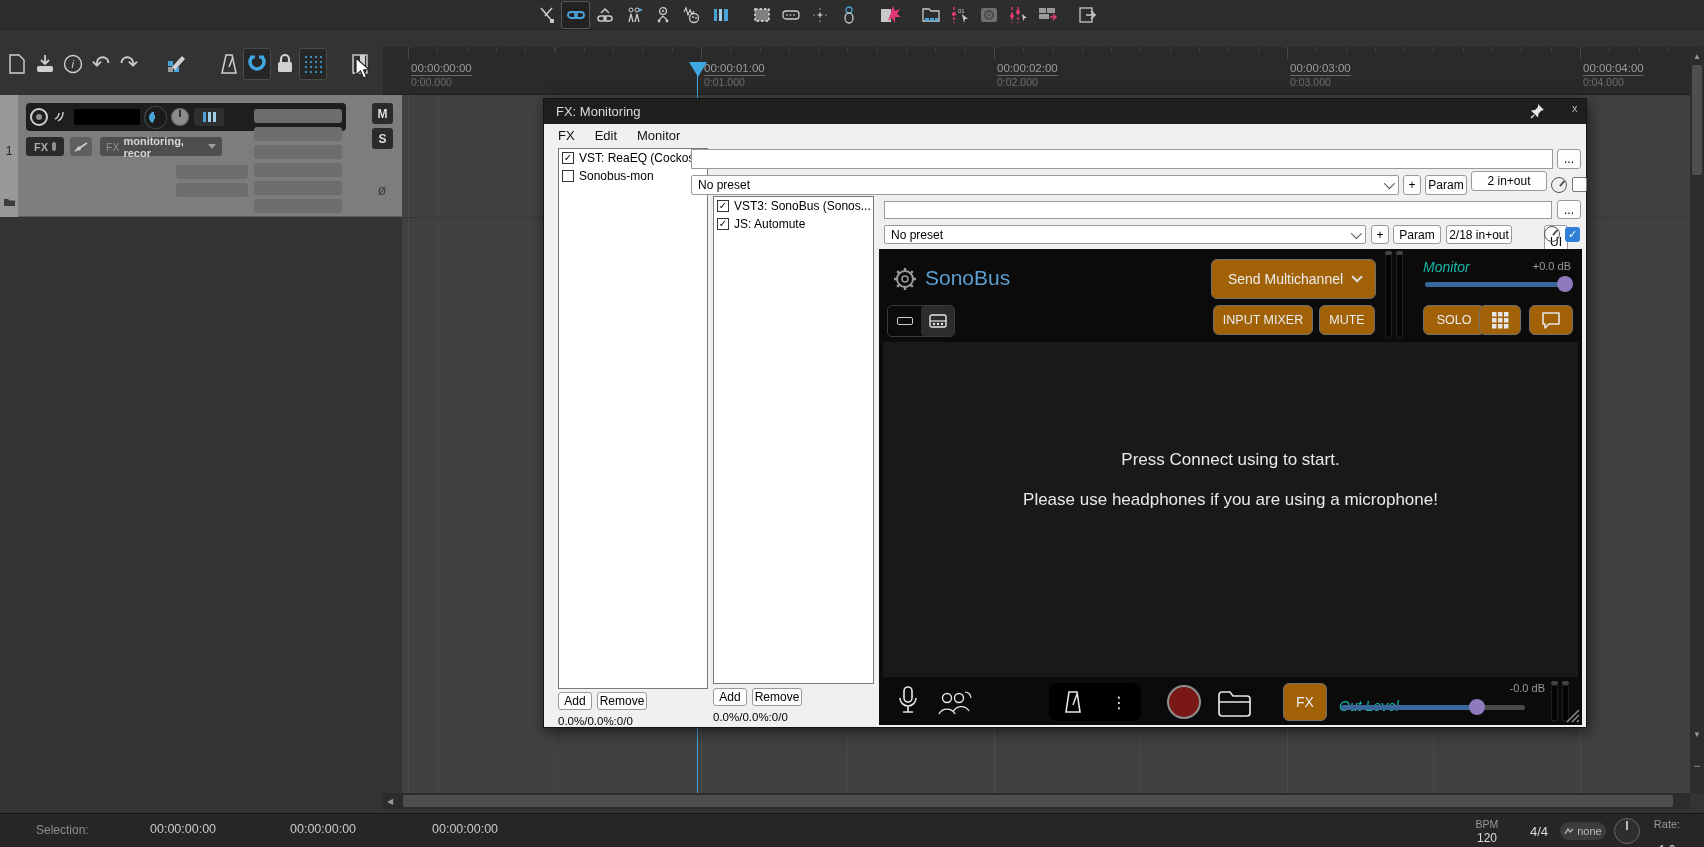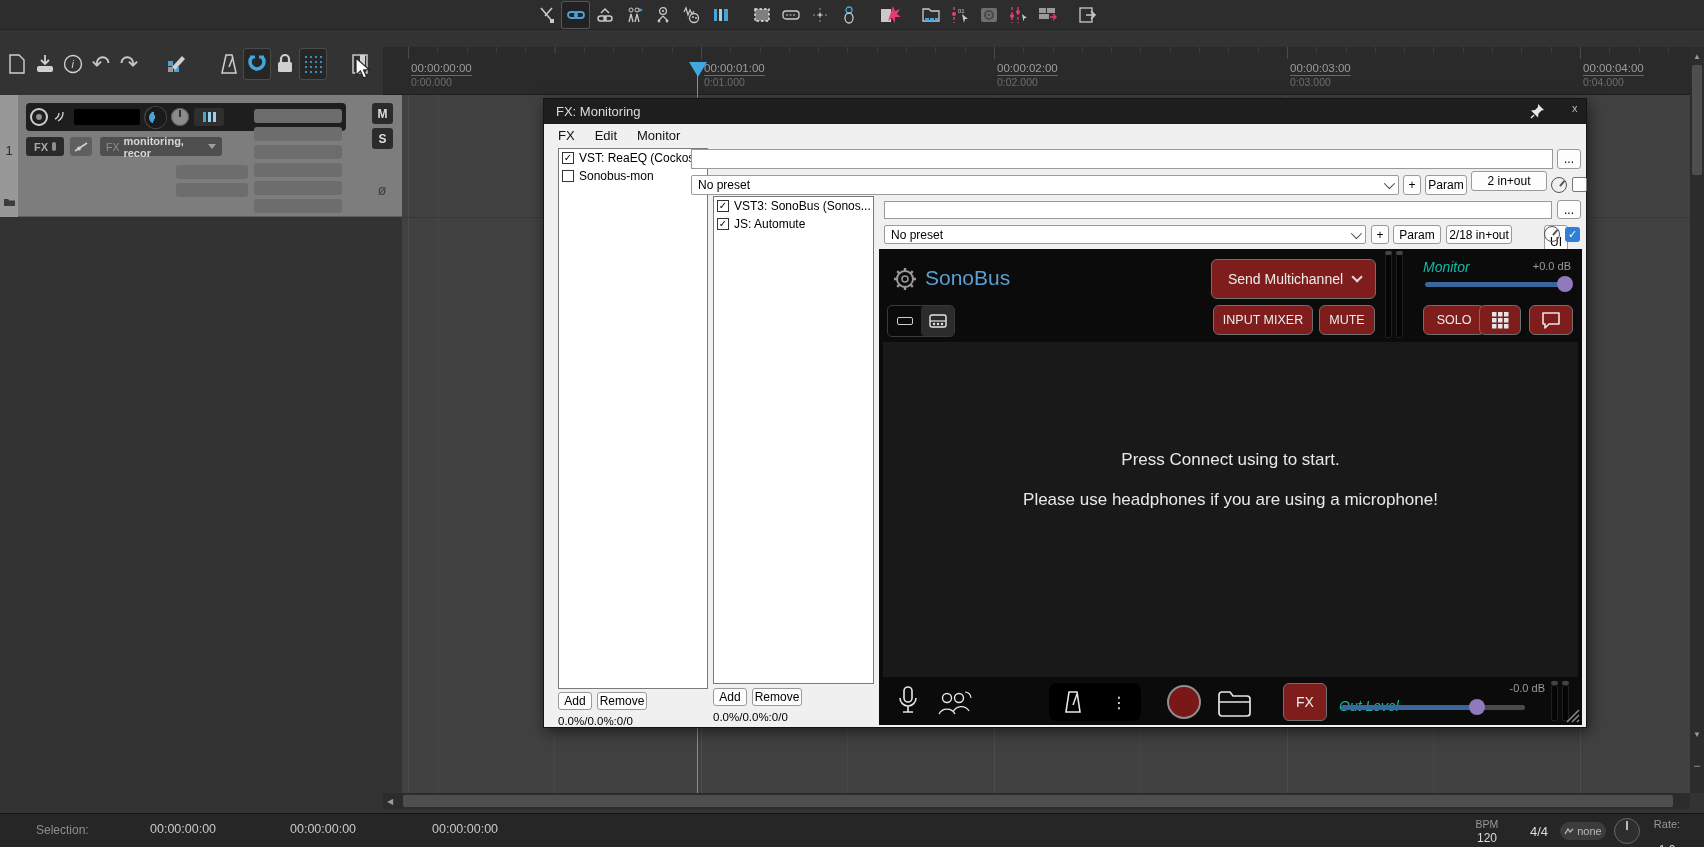--- a/index.html
+++ b/index.html
@@ -69,21 +69,21 @@
   .dd-chev { margin-left:auto; width:8px; height:8px; border-right:1.5px solid #444; border-bottom:1.5px solid #444; transform:rotate(45deg) translateY(-2px); }
   .wet-knob { position:absolute; width:16px; height:16px; border:1.5px solid #555; border-radius:50%; }
   .wet-knob::after { content:""; position:absolute; left:7px; top:1px; width:1.5px; height:7px; background:#555; transform-origin:bottom center; transform:rotate(40deg); }
   .stats { position:absolute; font-size:11.5px; color:#000; }
   .cb-blue { position:absolute; width:15px; height:15px; background:#2f7fd6; border-radius:3px; color:#fff; font-size:11px; line-height:15px; text-align:center; }
   .cb-empty { position:absolute; width:15px; height:15px; background:#fff; border:1px solid #777; border-radius:2px; }
 
   
   #sonobus { left:335px; top:150px; width:703px; height:476px; background:#0b0b0b; color:#eee; }
   #sb-title { color:#5b9fd3; font-size:21px; }
-  .sb-btn { position:absolute; background:#7f1d1d; border:1px solid #6f6f6f; border-radius:6px; color:#ececec; display:flex; align-items:center; justify-content:center; font-size:12.5px; }
+  .sb-btn { position:absolute; background:#a16207; border:1px solid #6f6f6f; border-radius:6px; color:#ececec; display:flex; align-items:center; justify-content:center; font-size:12.5px; }
   #sb-connect { background:#1d5a8c; border:none; font-size:15px; color:#dfeaf4; }
   #sb-center { left:4px; top:93px; width:695px; height:335px; background:#191919; }
   .sb-msg { position:absolute; width:100%; text-align:center; font-size:17px; color:#e8e8e8; }
   .meter-strip { position:absolute; width:7px; background:#050505; border:1px solid #1f1f1f; border-radius:2px; }
   .meter-cap { position:absolute; width:7px; height:4px; background:#444; border-radius:2px; }
   .slider-track { position:absolute; height:5px; border-radius:3px; background:#39679c; }
   .slider-rest { position:absolute; height:5px; border-radius:3px; background:#4a4a4a; }
   .slider-knob { position:absolute; width:16px; height:16px; border-radius:50%; background:#9179bd; }
   .sb-label { position:absolute; font-size:14px; color:#14b8a6;font-style:italic; }
   .sb-value { position:absolute; font-size:11px; color:#9b9b9b; }

